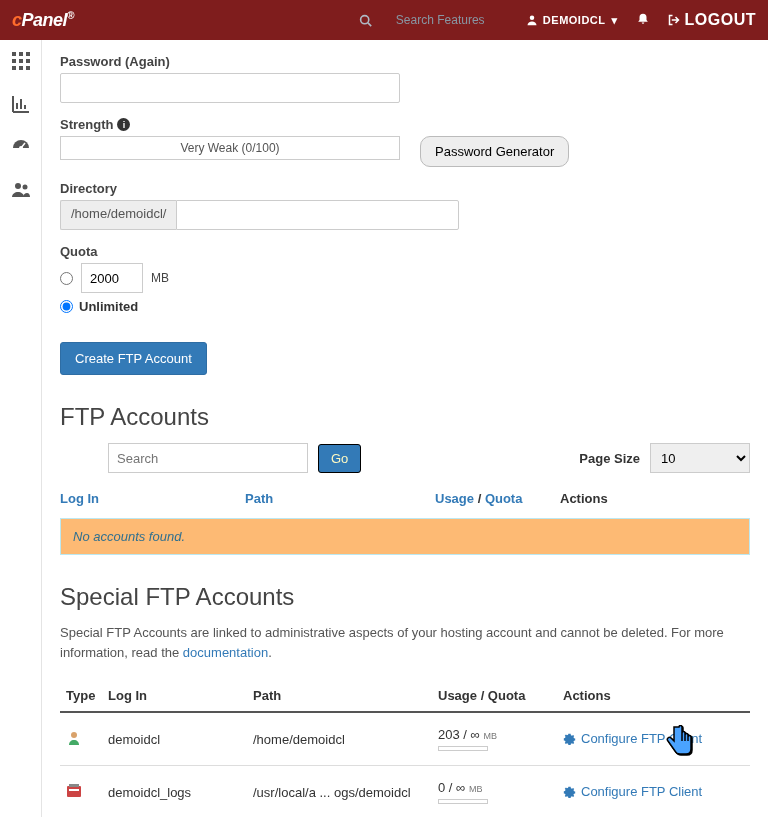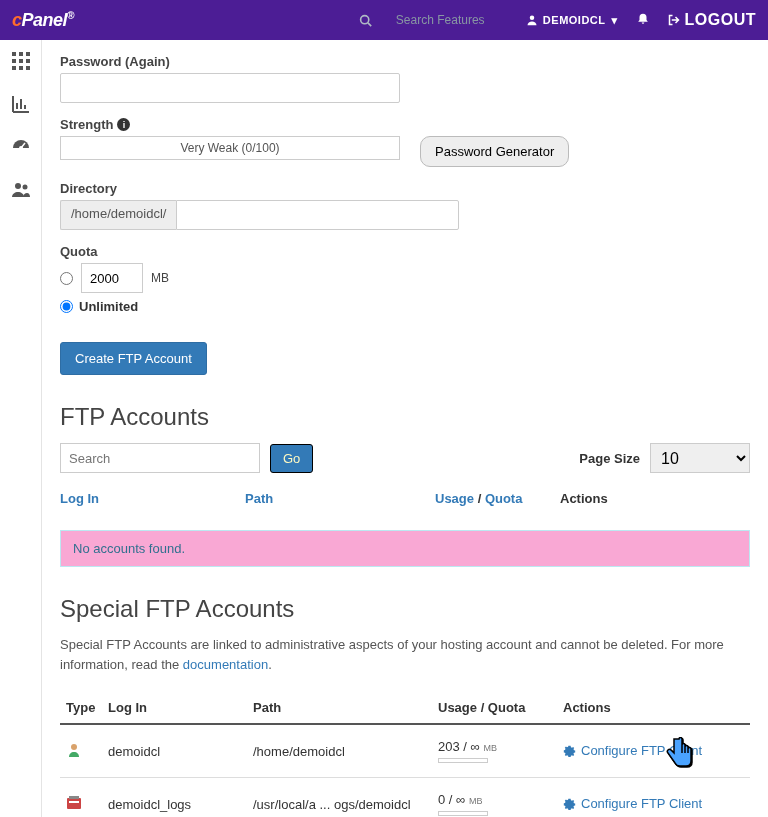--- a/index.html
+++ b/index.html
@@ -1,17 +1,17 @@
 <!DOCTYPE html>
 <html><head>
 <meta charset="utf-8">
 <style>
 * { box-sizing: border-box; margin: 0; padding: 0; }
 body { font-family: -apple-system, "Helvetica Neue", Arial, sans-serif; font-size: 13px; color: #333; background: #fff; width: 768px; }
-.topbar { background: #4c1d95; color: #fff; height: 40px; display: flex; align-items: center; padding: 0 12px; }
+.topbar { background: #7f1d1d; color: #fff; height: 40px; display: flex; align-items: center; padding: 0 12px; }
 .logo { font-style: italic; font-weight: bold; font-size: 18px; letter-spacing: -0.5px; }
 .logo .c { color: #ff6c2c; }
 .logo span.p { color: #fff; }
 .topbar-spacer { flex: 1; }
 .search-wrap { display: flex; align-items: center; color: #aeb9c4; margin-right: 20px; gap: 16px; }
 .search-wrap svg { margin-right: 8px; }
 .search-wrap input { background: transparent; border: none; color: #fff; font-size: 12px; width: 110px; outline: none; }
 .search-wrap input::placeholder { color: #8896a3; }
 .user-pill { display: flex; align-items: center; font-size: 11px; font-weight: bold; letter-spacing: 0.5px; margin-right: 18px; cursor: pointer; }
 .user-pill svg { margin-right: 5px; }
@@ -35,33 +35,33 @@
 .dir-row { display: flex; }
 .dir-prefix { background: #eee; border: 1px solid #ccc; border-right: none; padding: 5px 10px; font-size: 13px; color: #555; border-radius: 2px 0 0 2px; }
 .dir-input { height: 30px; border: 1px solid #ccc; border-radius: 0 2px 2px 0; width: 283px; padding: 0 8px; font-size: 13px; }
 .quota-row { display: flex; align-items: center; gap: 8px; margin-top: 2px; }
 .quota-input { width: 62px; height: 30px; border: 1px solid #ccc; text-align: left; padding: 12px 8px; font-size: 13px; }
 .mb { font-size: 12px; color: #444; }
 .radio-row { display: flex; align-items: center; gap: 6px; margin-top: 6px; font-size: 13px; }
 .btn-primary { background: #337ab7; color: #fff; border: 1px solid #2e6da4; padding: 8px 14px; font-size: 13px; border-radius: 3px; cursor: pointer; margin-top: 14px; }
 
 h2.section { font-size: 24px; font-weight: 400; color: #444; margin-top: 28px; margin-bottom: 12px; }
-.search-row { display: flex; align-items: center; gap: 10px; }
+.search-row { display: flex; align-items: center; gap: 10px; margin-left: 48px; }
 .search-box { width: 200px; height: 30px; border: 1px solid #ccc; padding: 0 8px; font-size: 13px; }
 .go-btn { background: #337ab7; color: #fef9c3; border: 1px solid #000000; padding: 6px 12px; font-size: 13px; border-radius: 3px; cursor: pointer; }
 .page-size { display: flex; align-items: center; gap: 10px; margin-left: auto; font-size: 13px; }
-.page-size select { width: 100px; height: 30px; border: 1px solid #ccc; font-size: 16px; padding: 0 6px; }
+.page-size select { width: 100px; height: 30px; border: 1px solid #ccc; font-size: 13px; padding: 0 6px; }
 
 .tbl-head { display: flex; margin-top: 18px; font-size: 13px; font-weight: bold; }
 .tbl-head a { color: #337ab7; text-decoration: none; cursor: pointer; }
 .col-login { width: 185px; }
 .col-path { width: 190px; }
 .col-usage { width: 125px; }
 .col-actions { flex: 1; color: #333; }
-.no-accounts { background: #f9a8d4; border: 1px solid #bce8f1; color: #31708f; padding: 10px 12px; font-size: 13px; margin-top: 24px; }
+.no-accounts { background: #fdba74; border: 1px solid #bce8f1; color: #31708f; padding: 10px 12px; font-size: 13px; margin-top: 12px; font-style: italic; }
 
 .special-desc { font-size: 13px; color: #555; margin-top: 6px; line-height: 1.5; }
 .special-desc a { color: #337ab7; text-decoration: none; }
 
 .sp-table { width: 100%; margin-top: 18px; border-collapse: collapse; }
 .sp-table th { text-align: left; font-size: 13px; font-weight: bold; padding: 8px 6px; border-bottom: 2px solid #555; }
 .sp-table td { font-size: 13px; padding: 14px 6px; border-bottom: 1px solid #ddd; vertical-align: middle; }
 .sp-col-type { width: 42px; }
 .sp-col-login { width: 145px; }
 .sp-col-path { width: 185px; }

